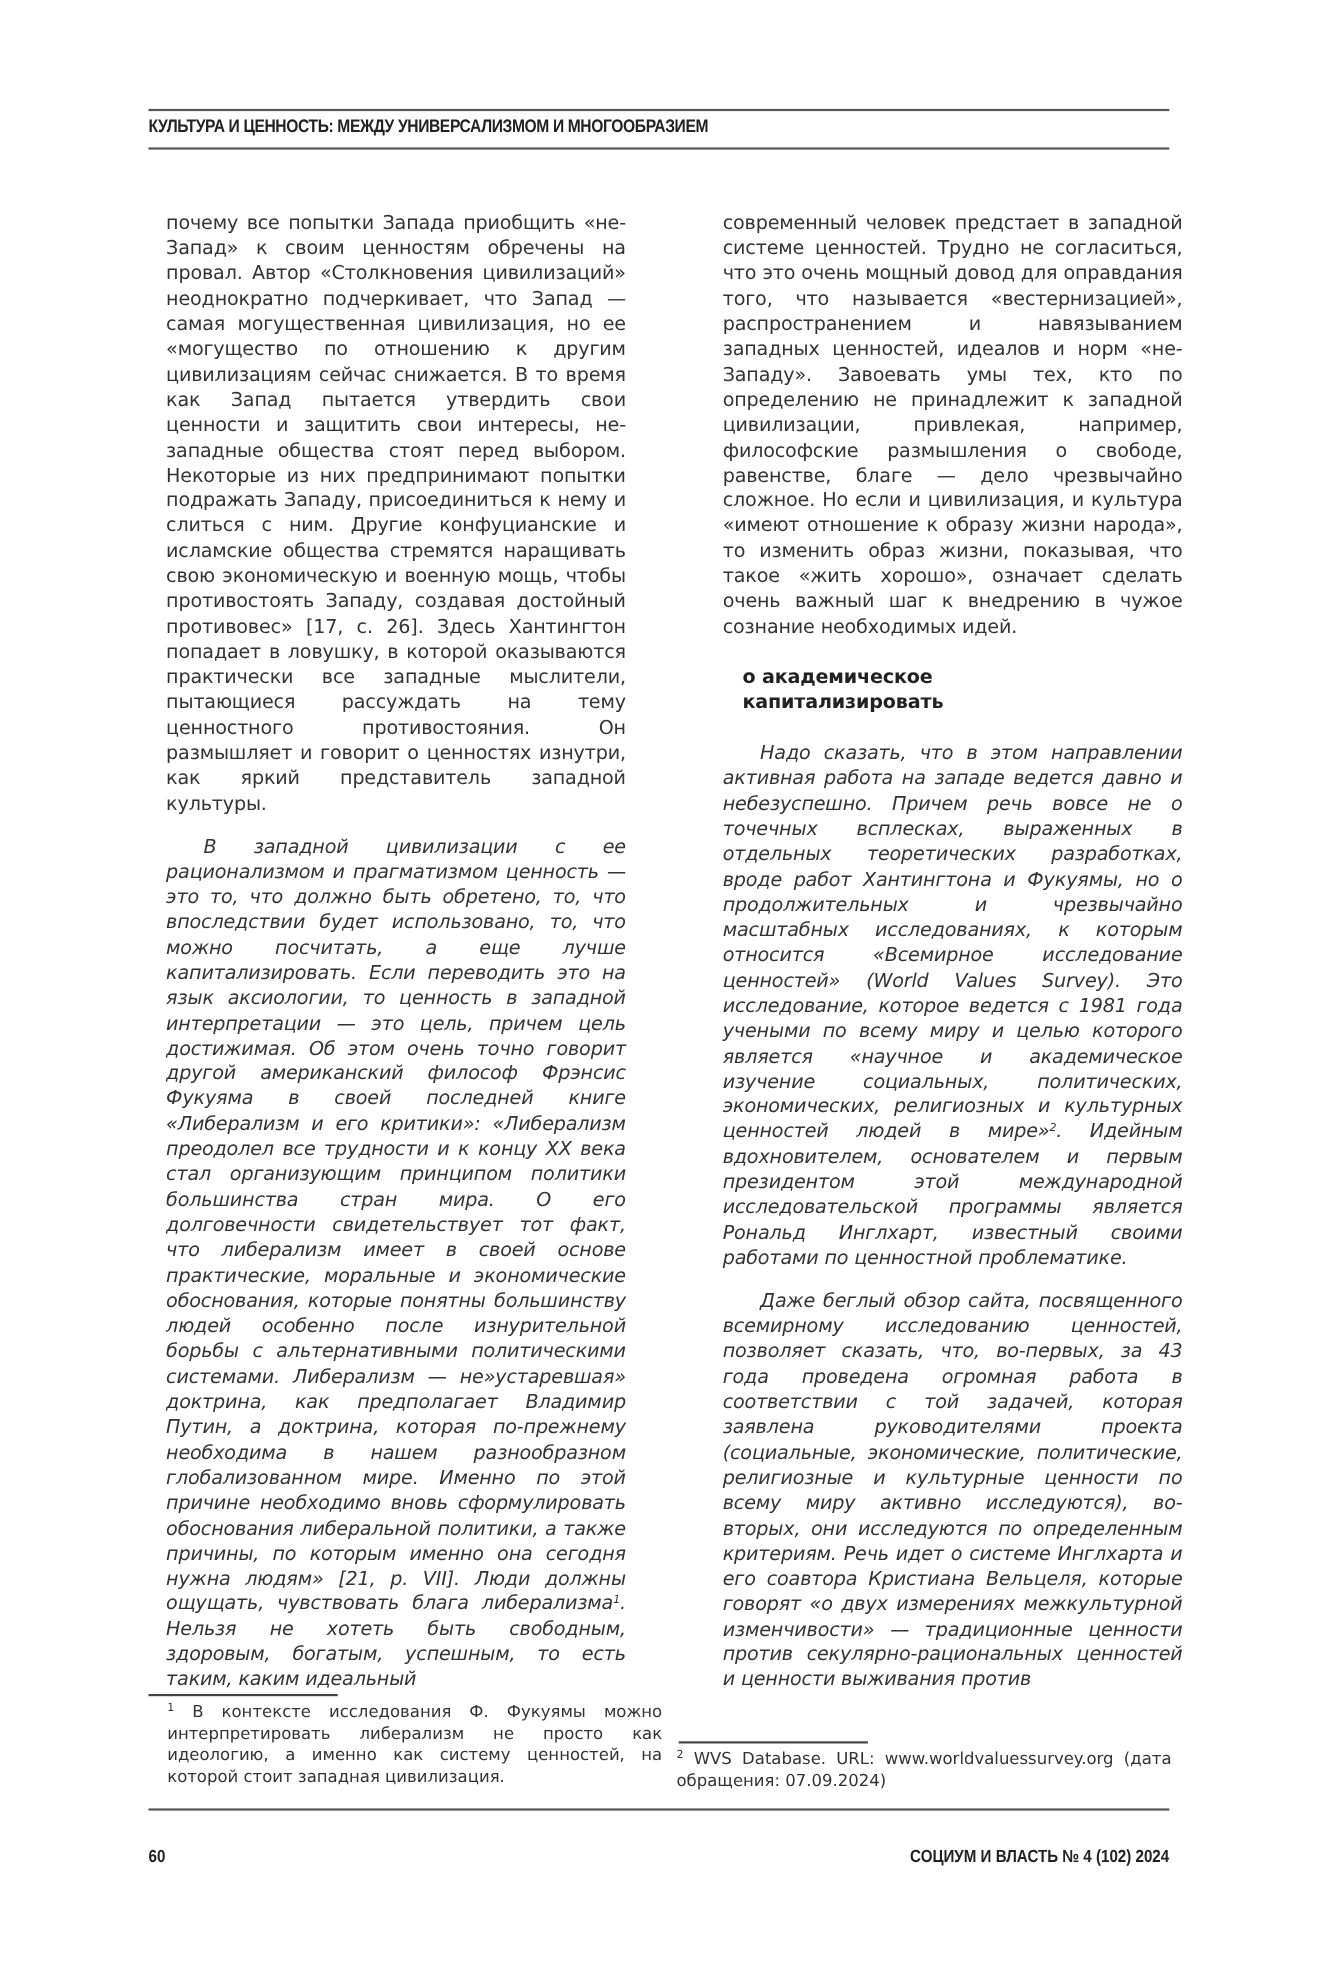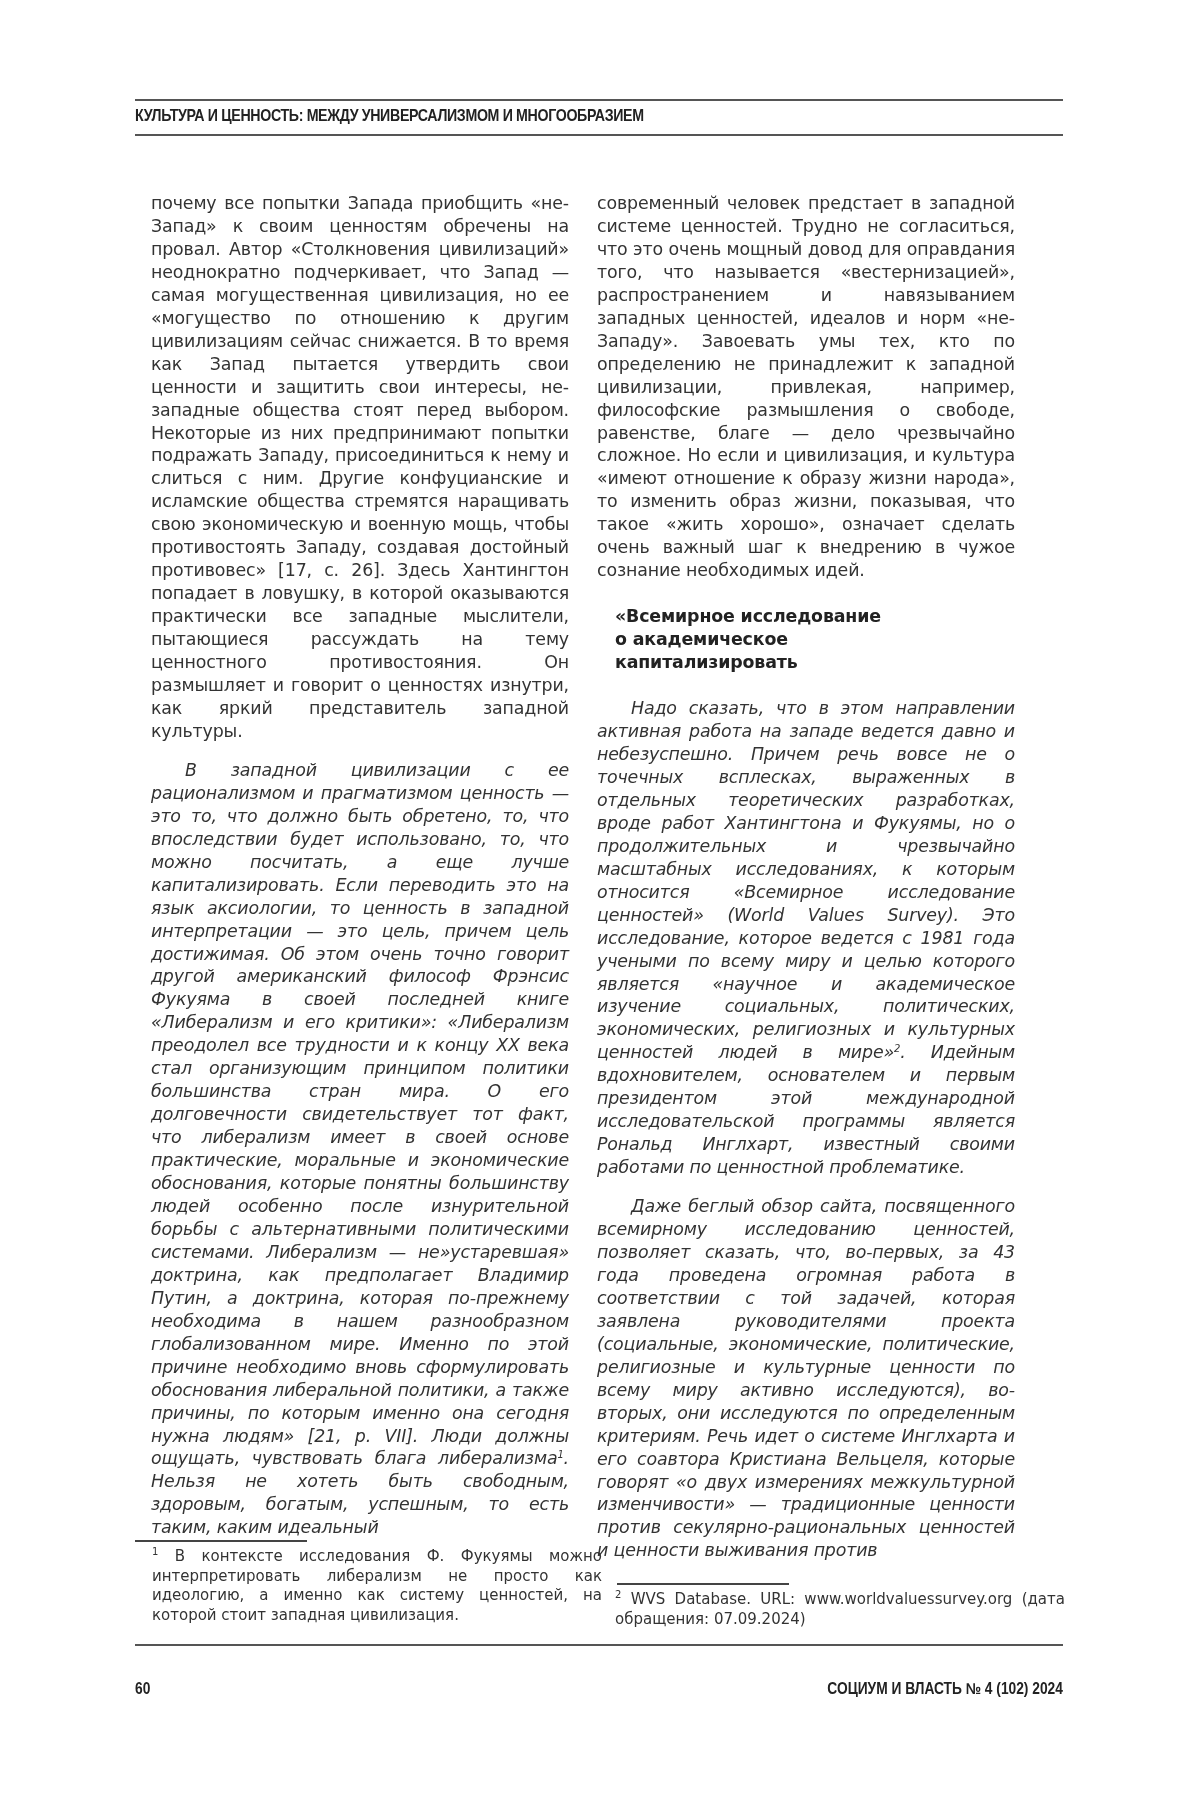--- a/index.html
+++ b/index.html
@@ -5,21 +5,21 @@
   html, body { margin: 0; padding: 0; background: #ffffff; }
   body { width: 1200px; height: 1797px; position: relative; overflow: hidden;
          font-family: "DejaVu Sans", "Liberation Sans", sans-serif; color: #333333; }
   .rule { position: absolute; left: 135px; width: 928px; height: 2px; background: #555555; }
   .running-head { position: absolute; left: 135px; top: 106px; width: 928px;
                   font-family: "Liberation Sans", sans-serif; font-weight: bold; font-size: 16.5px;
                   color: #222; letter-spacing: -0.4px; transform: scaleX(0.86); transform-origin: left center; white-space: nowrap; }
   .col { position: absolute; top: 176px; width: 450px; font-size: 17.4px; line-height: 22.95px;
          text-align: justify; hyphens: manual; letter-spacing: -0.15px; }
   .col.left { left: 135px; }
-  .col.right { left: 581px; width: 450px; }
+  .col.right { left: 641px; width: 450px; }
   .col p { margin: 16px; text-indent: 0; }
   .col p.indent { text-indent: 34px; font-style: italic; }
   .heading { font-weight: bold; color: #222; margin: 23px 0 23px 34px !important; text-align: left; line-height: 22.95px; }
   .heading span { display: block; }
   sup { font-size: 10px; line-height: 0; vertical-align: 6px; }
   .fn-rule { position: absolute; height: 1.5px; background: #444; width: 172px; }
   .footnote { position: absolute; width: 450px; font-size: 15px; line-height: 19.5px; text-align: justify; color: #333; }
   .footer-num { position: absolute; left: 135px; top: 1680px; font-family: "Liberation Sans", sans-serif; font-weight: bold;
                 font-size: 16px; color: #222; transform: scaleX(0.86); transform-origin: left center; }
   .footer-journal { position: absolute; right: 137px; top: 1680px; font-family: "Liberation Sans", sans-serif; font-weight: bold;
@@ -36,21 +36,20 @@
   <p>почему все попытки Запада приобщить «не-Запад» к своим ценностям обречены на провал. Автор «Столкновения цивилизаций» неоднократно подчеркивает, что Запад — самая могущественная цивилизация, но ее «могущество по отношению к другим цивилизациям сейчас снижается. В то время как Запад пытается утвердить свои ценности и защитить свои интересы, не-западные общества стоят перед выбором. Некоторые из них предпринимают попытки подражать Западу, присоединиться к нему и слиться с ним. Другие конфуцианские и исламские общества стремятся наращивать свою экономическую и военную мощь, чтобы противостоять Западу, создавая достойный противовес» [17, с. 26]. Здесь Хантингтон попадает в ловушку, в которой оказываются практически все западные мыслители, пытающиеся рассуждать на тему ценностного противостояния. Он размышляет и говорит о ценностях изнутри, как яркий представитель западной культуры.</p>
   <p class="indent"><span>В западной цивилизации с ее рационализмом и прагматизмом ценность — это то, что должно быть обретено, то, что впоследствии будет использовано, то, что можно посчитать, а еще лучше капитализировать. Если переводить это на язык аксиологии, то ценность в западной интерпретации — это цель, причем цель достижимая. Об этом очень точно говорит другой американский философ Фрэнсис Фукуяма в своей последней книге «Либерализм и его критики»: «Либерализм преодолел все трудности и к концу XX века стал организующим принципом политики большинства стран мира. О его долговечности свидетельствует тот факт, что либерализм имеет в своей основе практические, моральные и экономические обоснования, которые понятны большинству людей особенно после изнурительной борьбы с альтернативными политическими системами. Либерализм — не»устаревшая» доктрина, как предполагает Владимир Путин, а доктрина, которая по-прежнему необходима в нашем разнообразном глобализованном мире. Именно по этой причине необходимо вновь сформулировать обоснования либеральной политики, а также причины, по которым именно она сегодня нужна людям» [21, p. VII]. Люди должны ощущать, чувствовать блага либерализма</span><sup>1</sup><span>. Нельзя не хотеть быть свободным, здоровым, богатым, успешным, то есть таким, каким идеальный</span></p>
 </div>
 
 <div class="fn-rule" style="left:135px; top:1540px;"></div>
 <div class="footnote" style="left:152px; top:1547px;"><sup>1</sup> <span>В контексте исследования Ф. Фукуямы можно интерпретировать либерализм не просто как идеологию, а именно как систему ценностей, на которой стоит западная цивилизация.</span></div>
 
 <div class="col right">
   <p>современный человек предстает в западной системе ценностей. Трудно не согласиться, что это очень мощный довод для оправдания того, что называется «вестернизацией», распространением и навязыванием западных ценностей, идеалов и норм «не-Западу». Завоевать умы тех, кто по определению не принадлежит к западной цивилизации, привлекая, например, философские размышления о свободе, равенстве, благе — дело чрезвычайно сложное. Но если и цивилизация, и культура «имеют отношение к образу жизни народа», то изменить образ жизни, показывая, что такое «жить хорошо», означает сделать очень важный шаг к внедрению в чужое сознание необходимых идей.</p>
   <p class="heading">
-    <span>«Всемирное исследование</span>
     <span>о академическое</span>
     <span>капитализировать</span>
   </p>
   <p class="indent"><span>Надо сказать, что в этом направлении активная работа на западе ведется давно и небезуспешно. Причем речь вовсе не о точечных всплесках, выраженных в отдельных теоретических разработках, вроде работ Хантингтона и Фукуямы, но о продолжительных и чрезвычайно масштабных исследованиях, к которым относится «Всемирное исследование ценностей» (World Values Survey). Это исследование, которое ведется с 1981 года учеными по всему миру и целью которого является «научное и академическое изучение социальных, политических, экономических, религиозных и культурных ценностей людей в мире»</span><sup>2</sup><span>. Идейным вдохновителем, основателем и первым президентом этой международной исследовательской программы является Рональд Инглхарт, известный своими работами по ценностной проблематике.</span></p>
   <p class="indent">Даже беглый обзор сайта, посвященного всемирному исследованию ценностей, позволяет сказать, что, во-первых, за 43 года проведена огромная работа в соответствии с той задачей, которая заявлена руководителями проекта (социальные, экономические, политические, религиозные и культурные ценности по всему миру активно исследуются), во-вторых, они исследуются по определенным критериям. Речь идет о системе Инглхарта и его соавтора Кристиана Вельцеля, которые говорят «о двух измерениях межкультурной изменчивости» — традиционные ценности против секулярно-рациональных ценностей и ценности выживания против</p>
 </div>
 
 <div class="fn-rule" style="left:617px; top:1583px;"></div>
 <div class="footnote" style="left:615px; top:1590px;"><sup>2</sup> <span>WVS Database. URL: www.worldvaluessurvey.org (дата обращения: 07.09.2024)</span></div>
 

